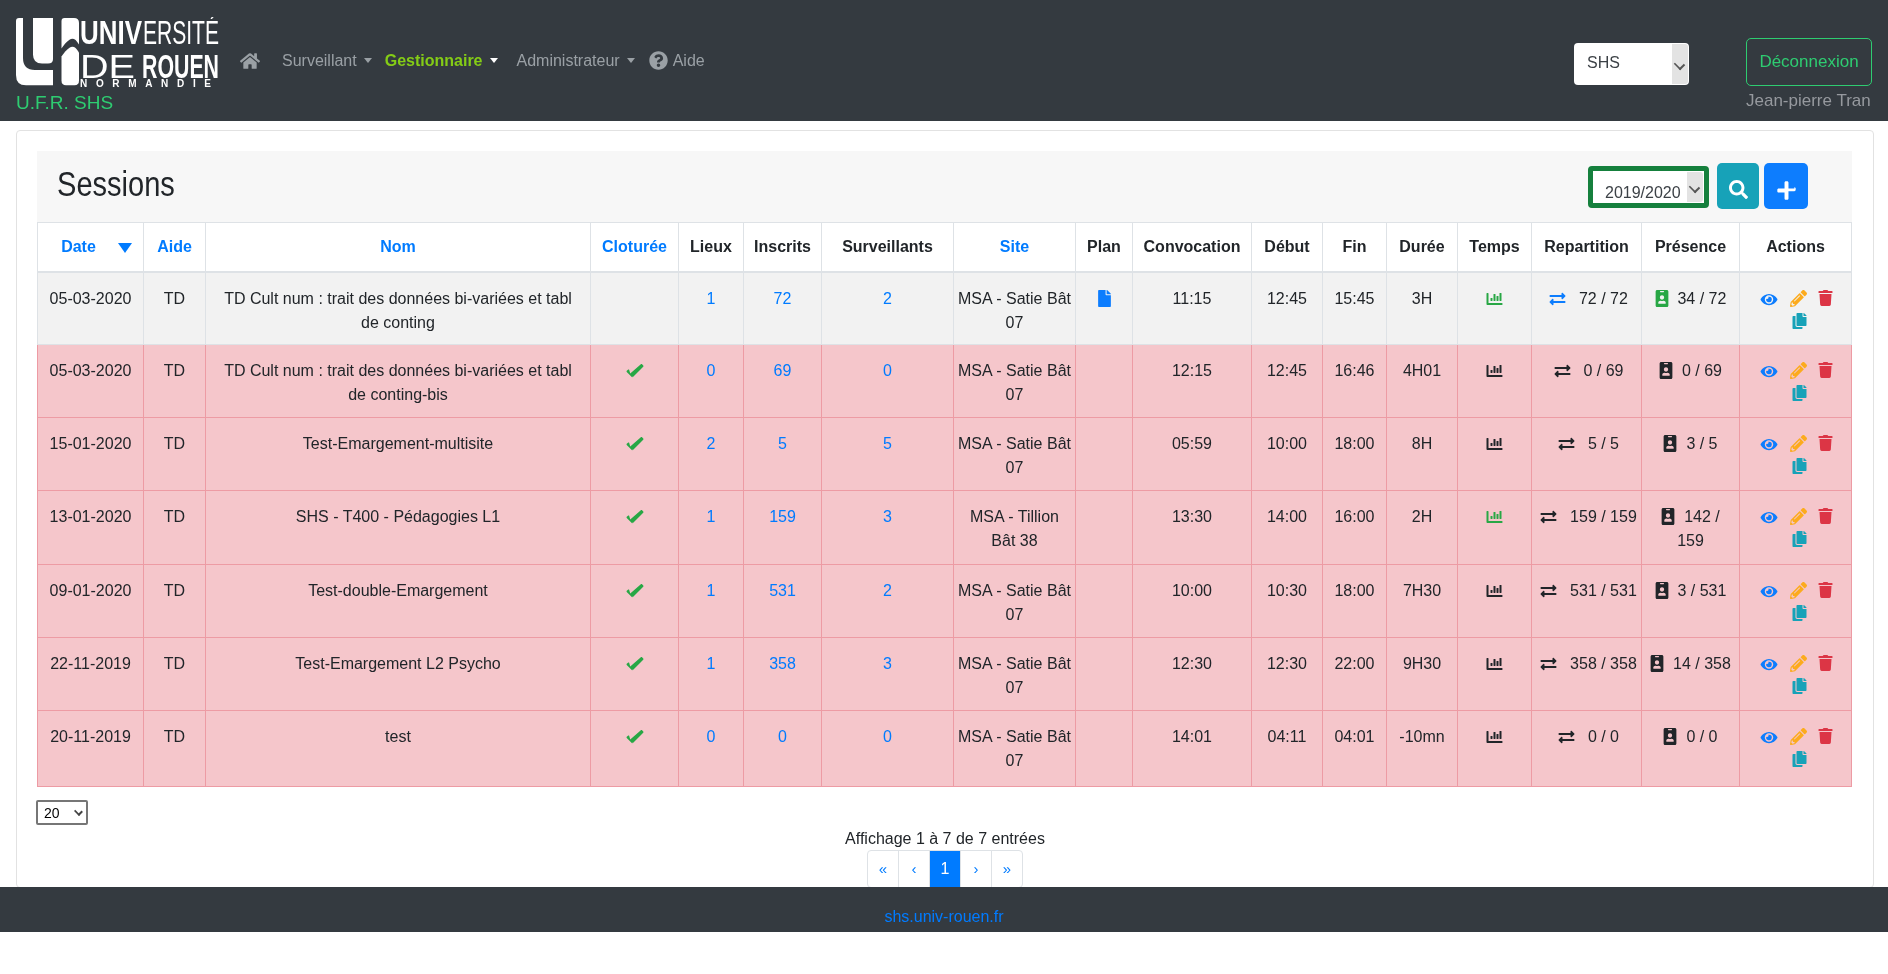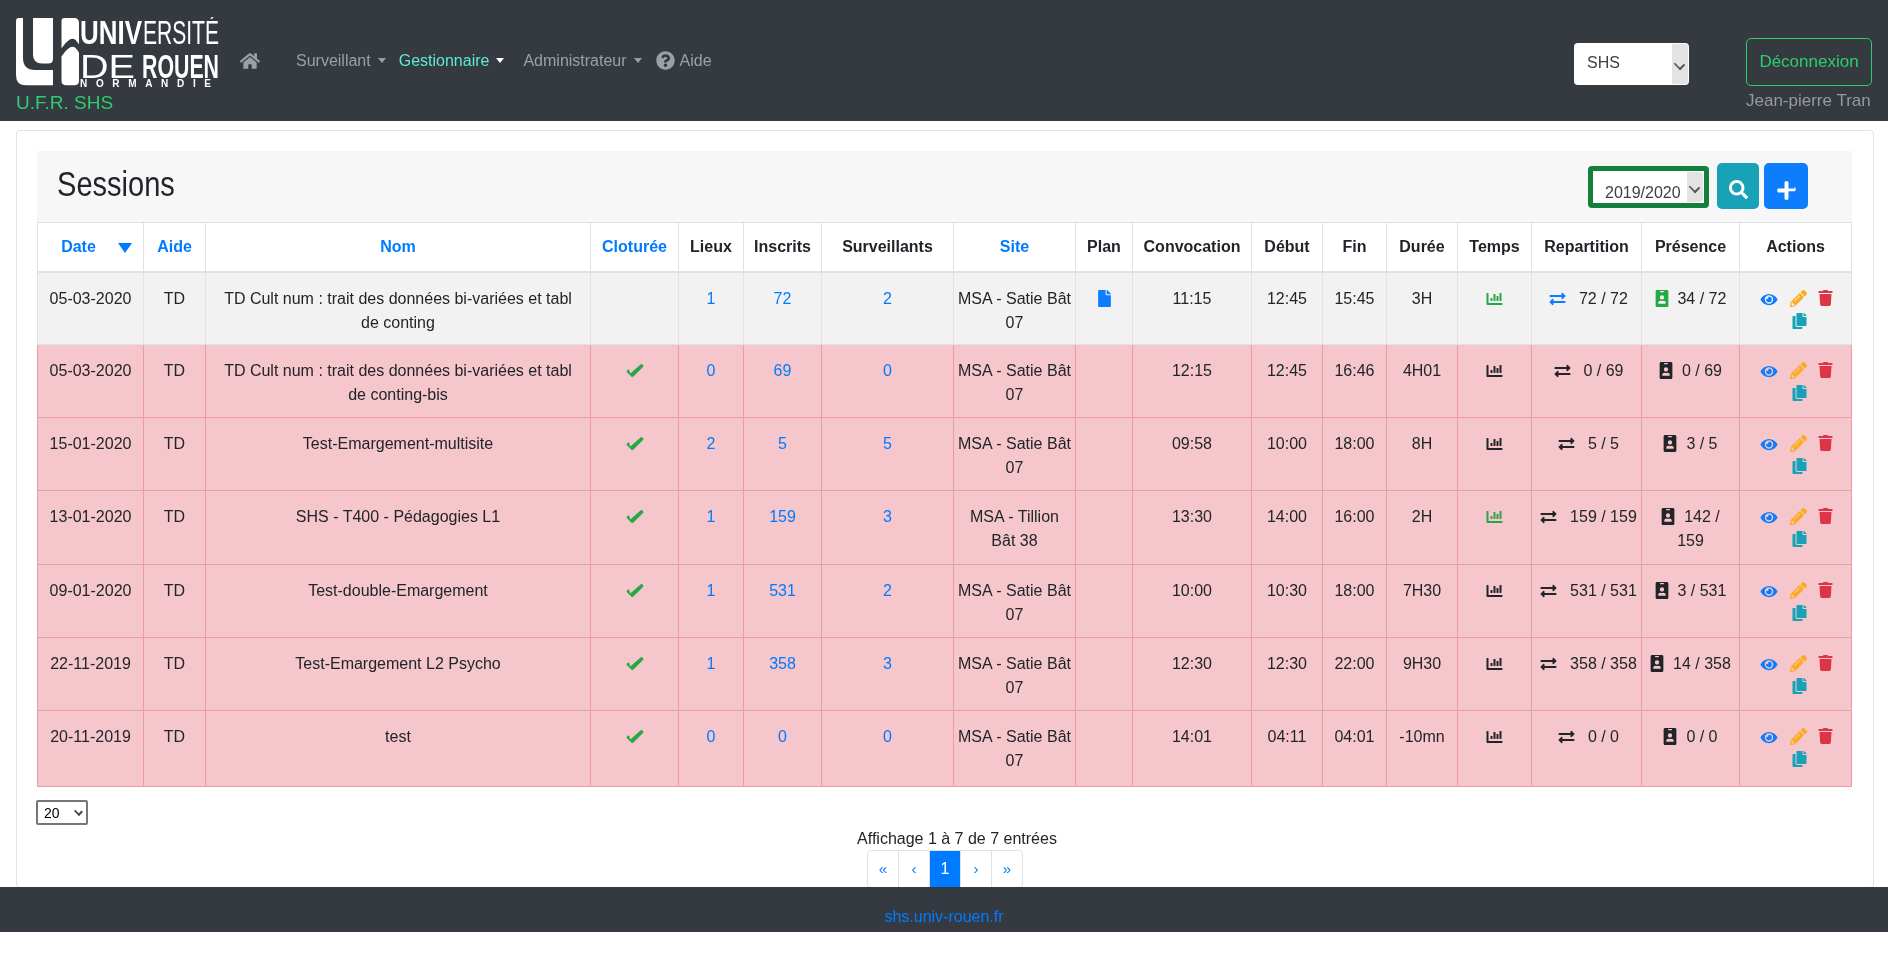--- a/index.html
+++ b/index.html
@@ -1,21 +1,21 @@
 <!DOCTYPE html>
 <html lang="fr"><head><meta charset="utf-8"><title>Sessions</title>
 <style>
 *{margin:0;padding:0;box-sizing:border-box;}
 html,body{width:1888px;height:974px;overflow:hidden;background:#fff;
  font-family:"Liberation Sans",sans-serif;}
 #nav{position:absolute;left:0;top:0;width:1888px;height:121px;background:#343a40;}
 #logo{position:absolute;left:16px;top:17px;}
 #ufr{position:absolute;left:16px;top:92px;font-size:19px;color:#2ecc71;}
 #navlinks{position:absolute;left:240px;top:0;height:121px;display:flex;align-items:center;font-size:16px;color:#9aa0a5;}
-#navlinks .w{color:#5eead4;font-weight:normal;}
+#navlinks .w{color:#84cc16;font-weight:bold;}
 .caret{display:inline-block;width:0;height:0;border-left:4px solid transparent;border-right:4px solid transparent;border-top:5px solid #9aa0a5;margin-left:7px;vertical-align:2px;}
 .caret.w{border-top-color:#fff;}
 #shssel{position:absolute;left:1574px;top:43px;width:115px;height:42px;background:#fff;border-radius:4px;font-size:16px;color:#3c4146;}
 #shssel .t{position:absolute;left:13px;top:11px;}
 .selarrow{position:absolute;right:1px;top:1px;bottom:1px;width:16px;background:#e3e3e3;border-radius:0 3px 3px 0;}
 .selarrow:after{content:"";position:absolute;left:3px;top:50%;margin-top:-4px;width:7px;height:7px;border-right:2px solid #555;border-bottom:2px solid #555;transform:rotate(45deg) scale(1,0.8);}
 #deco{position:absolute;left:1746px;top:38px;width:126px;height:48px;border:1px solid #2ecc71;border-radius:5px;color:#2ecc71;font-size:17px;text-align:center;line-height:46px;}
 #user{position:absolute;left:1746px;top:91px;width:126px;font-size:17px;color:#96999e;}
 #container{position:absolute;left:16px;top:130px;width:1858px;height:758px;background:#fff;border:1px solid #e2e2e2;border-radius:4px;}
 #card{position:absolute;left:20px;top:20px;width:1815px;}
@@ -32,21 +32,21 @@
 tbody td{vertical-align:top;padding:14px 4px 0;line-height:24px;color:#212529;}
 tr.g td{background:#f2f2f2;}
 tr.d td{background:#f5c6cb;border-color:#ed9ba4;}
 a.lk{color:#007bff;text-decoration:none;}
 .ic{display:inline-block;}
 .acts{display:flex;justify-content:center;gap:11px;margin-top:5px;}
 .sorty{position:absolute;right:11px;top:20px;width:0;height:0;border-left:7px solid transparent;border-right:7px solid transparent;border-top:10px solid #007bff;}
 #psize{position:absolute;left:19px;top:669px;width:52px;height:25px;border:2px solid #767676;border-radius:2px;background:#fff;font-size:14px;color:#000;}
 #psize .t{position:absolute;left:6px;top:3px;}
 #psize .pa{position:absolute;right:4px;top:50%;margin-top:-5px;width:7px;height:7px;border-right:2px solid #444;border-bottom:2px solid #444;transform:rotate(45deg) scale(1,0.8);}
-#affich{position:absolute;left:12px;width:1856px;top:699px;text-align:center;font-size:16px;color:#212529;}
+#affich{position:absolute;left:0;width:1856px;top:699px;text-align:center;font-size:16px;color:#212529;}
 #pager{position:absolute;left:0;width:1856px;top:719px;display:flex;justify-content:center;}
 #pager a{display:block;width:32px;height:38px;line-height:36px;border:1px solid #dee2e6;margin-left:-1px;color:#007bff;font-size:15px;text-align:center;background:#fff;}
 #pager a.first{border-radius:4px 0 0 4px;margin-left:0;}
 #pager a.last{border-radius:0 4px 4px 0;}
 #pager a.on{background:#007bff;color:#fff;font-size:16px;}
 #footer{position:absolute;left:0;top:887px;width:1888px;height:45px;background:#343a40;text-align:center;}
 #footer a{color:#007bff;font-size:16px;line-height:45px;text-decoration:none;position:relative;top:7px;}
 </style></head>
 <body>
 <div id="nav">
@@ -61,21 +61,21 @@
 <text x="127" y="27" font-size="33" fill="#fff" textLength="76" lengthAdjust="spacingAndGlyphs" font-family="Liberation Sans">ERSITÉ</text>
 <text x="64" y="61" font-size="34" font-weight="300" fill="#fff" textLength="55" lengthAdjust="spacingAndGlyphs" font-family="Liberation Sans">DE</text>
 <text x="126" y="61" font-size="34" font-weight="bold" fill="#fff" textLength="77" lengthAdjust="spacingAndGlyphs" font-family="Liberation Sans">ROUEN</text>
 <text x="64" y="70" font-size="10" font-weight="bold" fill="#fff" textLength="139" lengthAdjust="spacing" letter-spacing="8" font-family="Liberation Sans">NORMANDIE</text>
 </svg>
 <div id="ufr">U.F.R. SHS</div>
 <div id="navlinks">
 <svg class="ic" width="20" height="18" viewBox="0 0 576 512" style="vertical-align:-2px">
         <path fill="#9aa0a5" d="M280.37 148.26L96 300.11V464a16 16 0 0 0 16 16l112.06-.29a16 16 0 0 0 15.92-16V368a16 16 0 0 1 16-16h64a16 16 0 0 1 16 16v95.64a16 16 0 0 0 16 16.05L464 480a16 16 0 0 0 16-16V300L295.67 148.26a12.19 12.19 0 0 0-15.3 0zM571.6 251.47L488 182.56V44.05a12 12 0 0 0-12-12h-56a12 12 0 0 0-12 12v72.61L318.47 43a48 48 0 0 0-61 0L4.34 251.47a12 12 0 0 0-1.6 16.9l25.5 31A12 12 0 0 0 45.15 301l235.22-193.74a12.19 12.19 0 0 1 15.3 0L530.9 301a12 12 0 0 0 16.9-1.6l25.5-31a12 12 0 0 0-1.7-16.93z"></path>
       </svg>
-<span style="margin-left:36px">Surveillant</span>
+<span style="margin-left:22px">Surveillant</span>
       <span class="caret"></span>
 <span class="w" style="margin-left:13px">Gestionnaire</span>
       <span class="caret w"></span>
 <span style="margin-left:19px">Administrateur</span>
       <span class="caret"></span>
 <span style="margin-left:14px"><svg class="ic" width="19" height="19" viewBox="0 0 512 512" style="vertical-align:-4px">
           <path fill="#9aa0a5" d="M504 256c0 136.997-111.043 248-248 248S8 392.997 8 256C8 119.083 119.043 8 256 8s248 111.083 248 248zM262.655 90c-54.497 0-89.255 22.957-116.549 63.758-3.536 5.286-2.353 12.415 2.715 16.258l34.699 26.31c5.205 3.947 12.621 3.008 16.665-2.122 17.864-22.658 30.113-35.797 57.303-35.797 20.429 0 45.698 13.148 45.698 32.958 0 14.976-12.363 22.667-32.534 33.976C247.128 238.528 216 254.941 216 296v4c0 6.627 5.373 12 12 12h56c6.627 0 12-5.373 12-12v-1.333c0-28.462 83.186-29.647 83.186-106.667 0-58.002-60.165-102-116.531-102zM256 338c-25.365 0-46 20.635-46 46 0 25.364 20.635 46 46 46s46-20.636 46-46c0-25.365-20.635-46-46-46z"></path>
         </svg></span>
 <span style="margin-left:5px">Aide</span>
 </div>
@@ -232,21 +232,21 @@
             <td>TD</td>
             <td>Test-Emargement-multisite</td>
             <td><svg class="ic" width="24" height="17" viewBox="0 0 512 512" style="vertical-align:-4px">
                 <path fill="#28a745" d="M173.898 439.404l-166.4-166.4c-9.997-9.997-9.997-26.206 0-36.204l36.203-36.204c9.997-9.998 26.207-9.998 36.204 0L112 312.69 432.095 40.596c9.997-9.997 26.206-9.997 36.204 0l36.203 36.204c9.997 9.997 9.997 26.206 0 36.204l-294.4 294.4c-9.998 9.997-26.207 9.997-36.204 0z"></path>
               </svg></td>
             <td><a class="lk">2</a></td>
             <td><a class="lk">5</a></td>
             <td><a class="lk">5</a></td>
             <td>MSA - Satie Bât<br>07</td>
             <td></td>
-            <td>09:58</td>
+            <td>05:59</td>
             <td>10:00</td>
             <td>18:00</td>
             <td>8H</td>
             <td><svg class="ic" width="17" height="16" viewBox="0 0 512 512" style="vertical-align:-3px">
                 <path fill="#212529" d="M332.8 320h38.4c6.4 0 12.8-6.4 12.8-12.8V172.8c0-6.4-6.4-12.8-12.8-12.8h-38.4c-6.4 0-12.8 6.4-12.8 12.8v134.4c0 6.4 6.4 12.8 12.8 12.8zm96 0h38.4c6.4 0 12.8-6.4 12.8-12.8V76.8c0-6.4-6.4-12.8-12.8-12.8h-38.4c-6.4 0-12.8 6.4-12.8 12.8v230.4c0 6.4 6.4 12.8 12.8 12.8zm-288 0h38.4c6.4 0 12.8-6.4 12.8-12.8v-70.4c0-6.4-6.4-12.8-12.8-12.8h-38.4c-6.4 0-12.8 6.4-12.8 12.8v70.4c0 6.4 6.4 12.8 12.8 12.8zm96 0h38.4c6.4 0 12.8-6.4 12.8-12.8V108.8c0-6.4-6.4-12.8-12.8-12.8h-38.4c-6.4 0-12.8 6.4-12.8 12.8v198.4c0 6.4 6.4 12.8 12.8 12.8zM496 384H64V80c0-8.84-7.16-16-16-16H16C7.16 64 0 71.16 0 80v336c0 17.67 14.33 32 32 32h464c8.84 0 16-7.16 16-16v-32c0-8.84-7.16-16-16-16z"></path>
               </svg></td>
             <td style="white-space:nowrap"><svg class="ic" width="25" height="16" viewBox="0 0 512 512" style="vertical-align:-3px">
                 <path fill="#212529" d="M0 168v-16c0-13.255 10.745-24 24-24h360V80c0-21.367 25.899-32.042 40.971-16.971l80 80c9.372 9.373 9.372 24.569 0 33.941l-80 80C409.899 272.042 384 261.367 384 240v-48H24c-13.255 0-24-10.745-24-24zm488 152H128v-48c0-21.314-25.862-32.08-40.971-16.971l-80 80c-9.372 9.373-9.372 24.569 0 33.941l80 80C102.101 464.042 128 453.367 128 432v-48h360c13.255 0 24-10.745 24-24v-16c0-13.255-10.745-24-24-24z"></path>
               </svg>&nbsp;&nbsp;5 / 5</td>
             <td><svg class="ic" width="14" height="17" viewBox="0 0 384 512" style="vertical-align:-3px">

